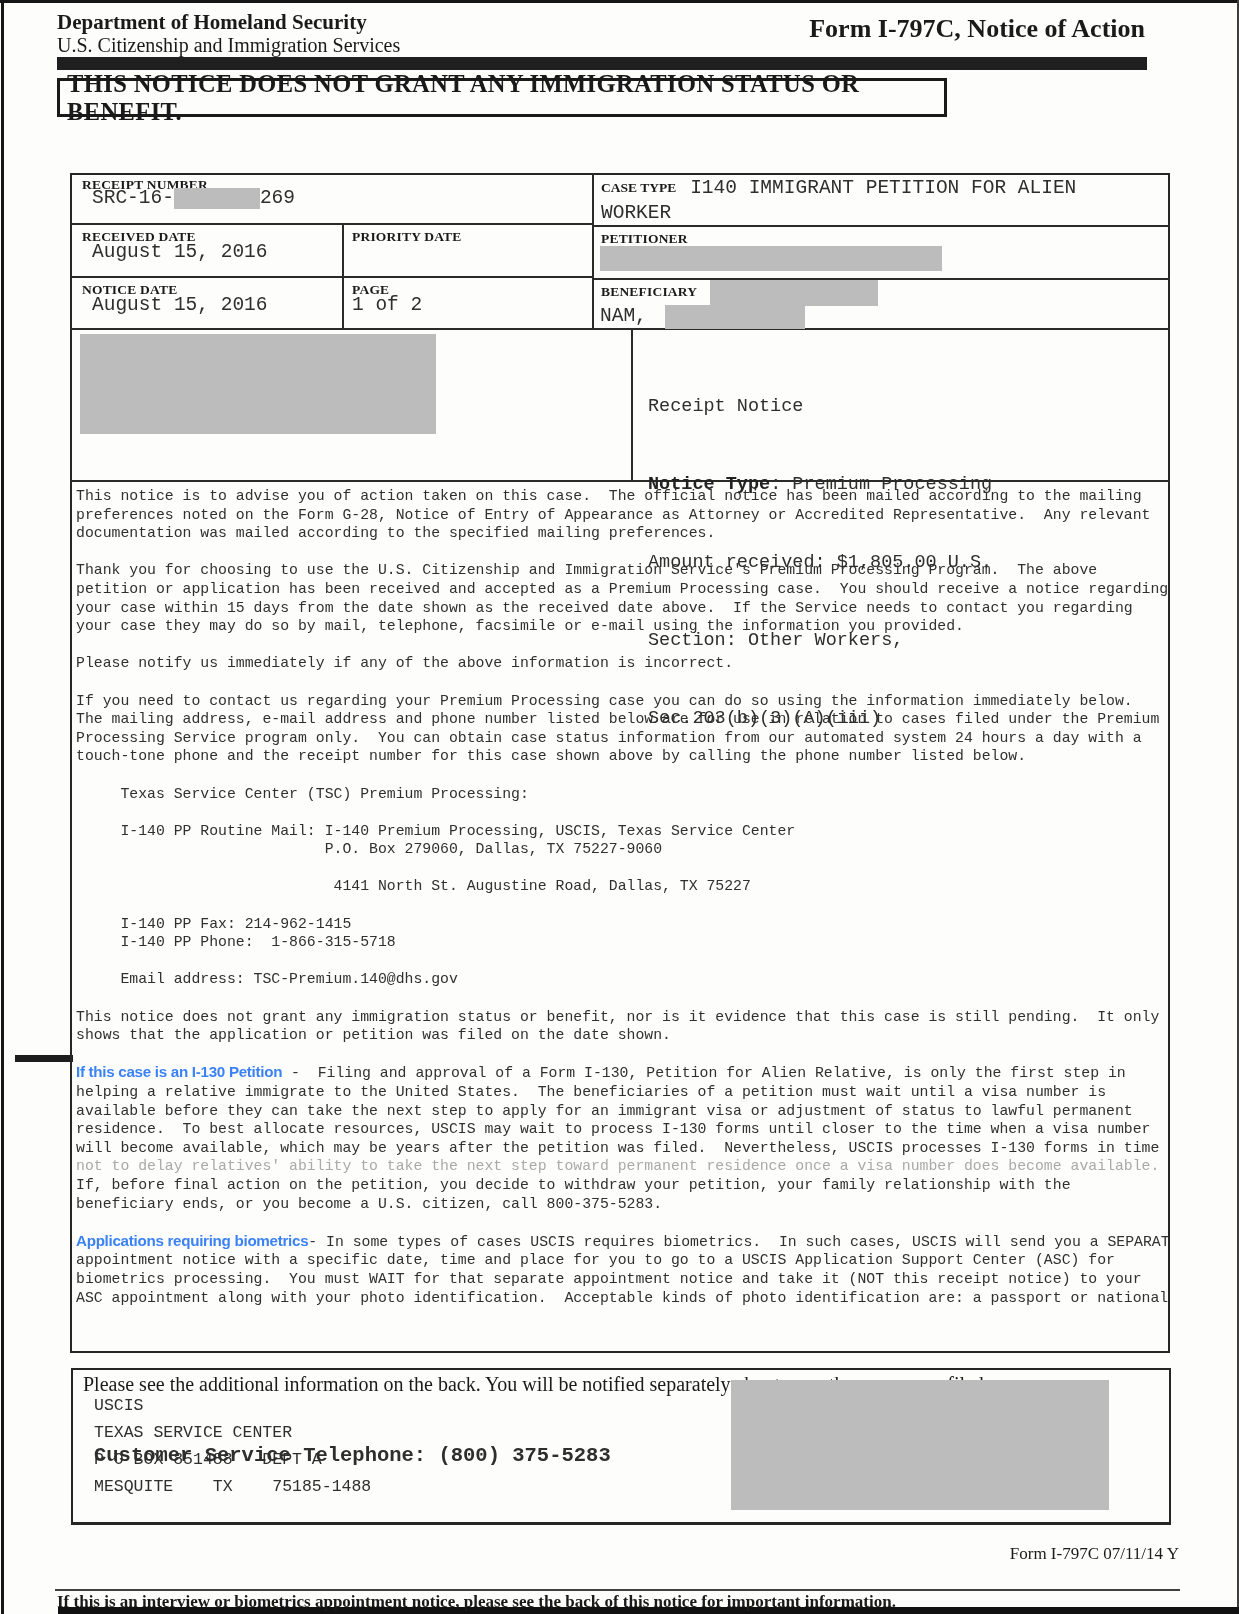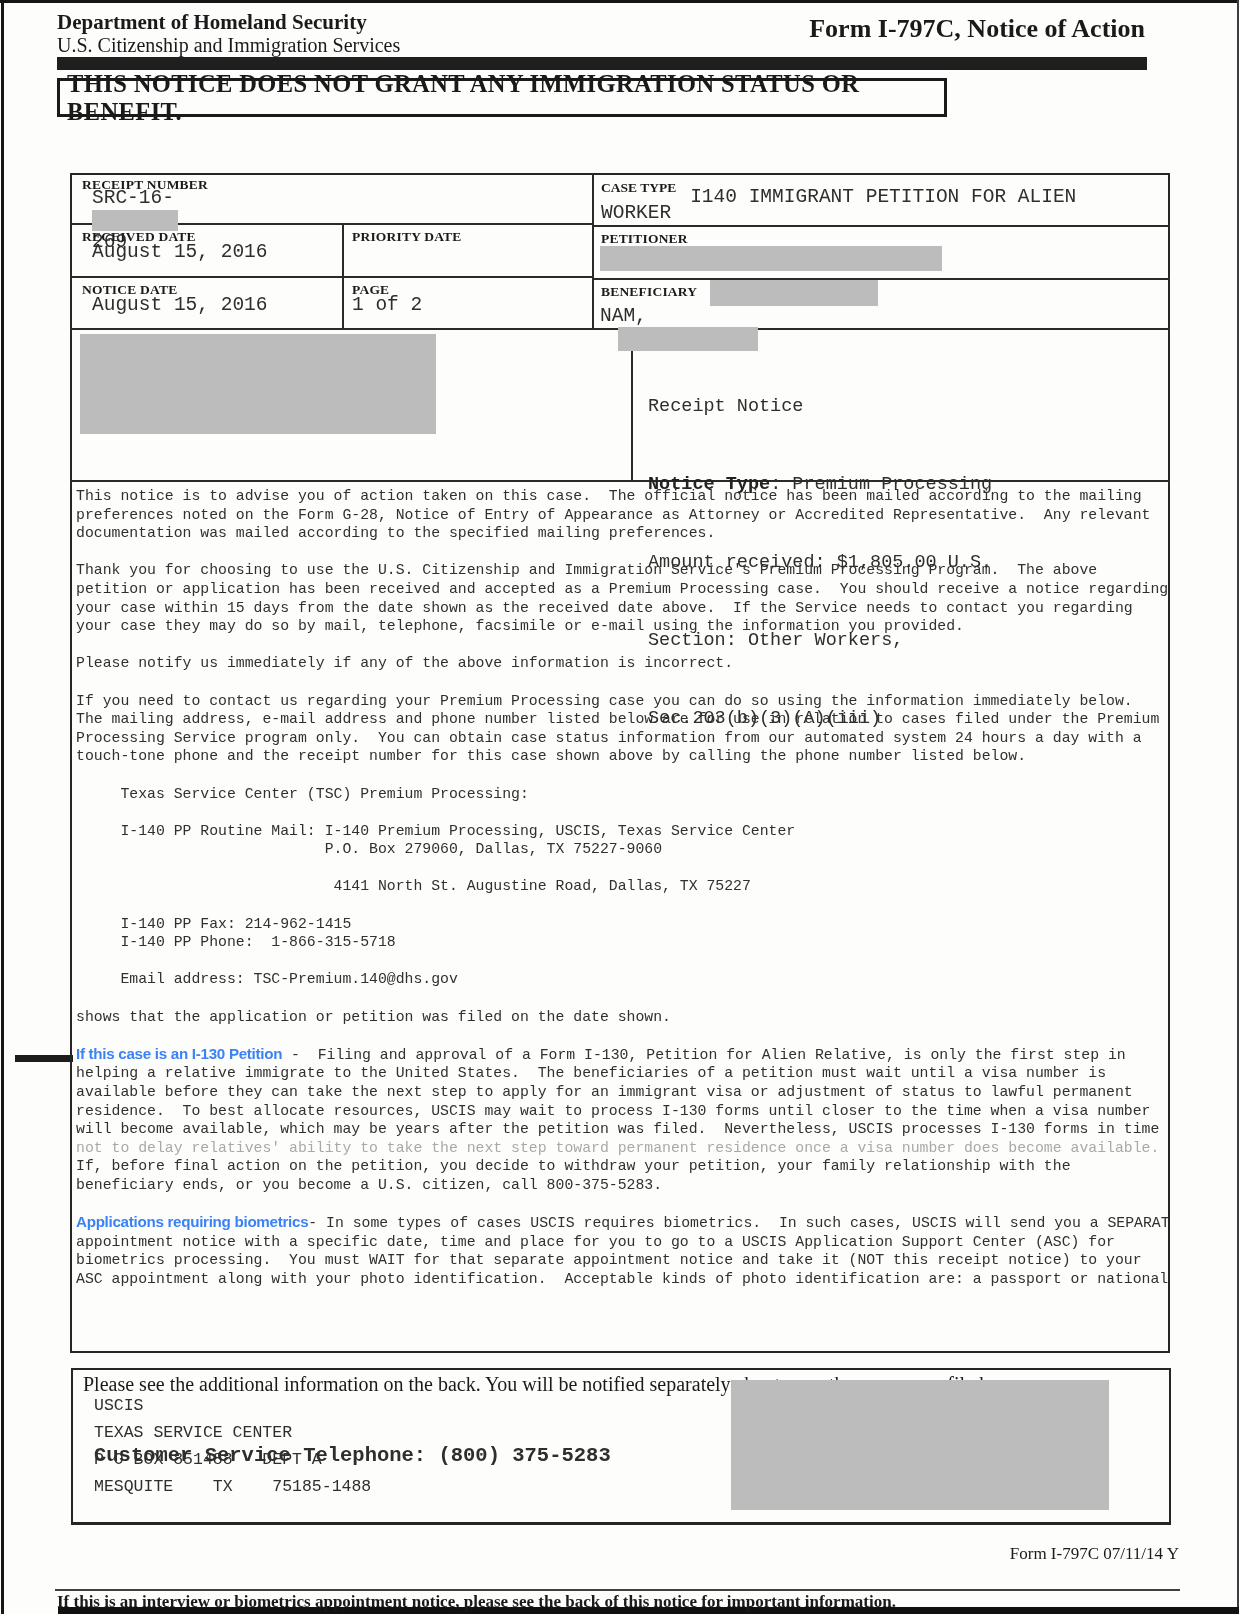--- a/index.html
+++ b/index.html
@@ -27,21 +27,21 @@
     font-weight:bold; font-size:24.5px; letter-spacing:0.4px;
   }
 
   
   .main-box  { position:absolute; left:70px; top:173px; width:1100px; height:1180px; border:2px solid #262626; box-sizing:border-box; }
   .tline { position:absolute; background:#2a2a2a; }
 
   .cell-label { position:absolute; font-weight:bold; font-size:13.5px; letter-spacing:0.2px; white-space:nowrap; }
   .mono { font-family:"Liberation Mono", monospace; color:#2e2e2e; white-space:pre; }
   .mono-val { position:absolute; font-size:19.5px; }
-  .vrow { display:flex; align-items:flex-start;flex-direction:column; }
+  .vrow { display:flex; align-items:flex-start; }
   .redact { background:#bcbcbc; }
   .redact.abs { position:absolute; }
 
   .case-row { position:absolute; left:601px; top:177px; display:flex; align-items:flex-start;justify-content:center; }
   .case-row .cl { position:static; font-weight:bold; font-size:13.5px; margin-right:14px; padding-top:3px; font-family:"Liberation Serif",serif; }
 
   .notice-info { position:absolute; left:648px; top:342px; font-size:18.5px; line-height:26px; }
   .notice-info .ni-bold { font-weight:bold; color:#222; }
 
   .body-text {
@@ -94,21 +94,21 @@
 
   <div class="cell-label" style="left:82px;top:177px;">RECEIPT NUMBER</div>
   <div class="mono mono-val vrow" style="left:92px;top:187px;">
     <span>SRC-16-</span>
     <span class="redact" style="width:86px;height:21px;margin-top:1px;"></span>
     <span>269</span>
   </div>
 
   <div class="case-row">
     <span class="cl">CASE TYPE</span>
-    <span class="mono" style="font-size:19.5px;margin-top:9px;">I140 IMMIGRANT PETITION FOR ALIEN</span>
+    <span class="mono" style="font-size:19.5px;">I140 IMMIGRANT PETITION FOR ALIEN</span>
   </div>
   <div class="mono mono-val" style="left:601px;top:202px;">WORKER</div>
 
   <div class="cell-label" style="left:82px;top:229px;">RECEIVED DATE</div>
   <div class="mono mono-val" style="left:92px;top:241px;">August 15, 2016</div>
 
   <div class="cell-label" style="left:352px;top:229px;">PRIORITY DATE</div>
 
   <div class="cell-label" style="left:601px;top:231px;">PETITIONER</div>
   <div class="redact abs" style="left:600px;top:246px;width:342px;height:25px;"></div>
@@ -158,20 +158,21 @@
       <div class="bline"><span>     I-140 PP Routine Mail: I-140 Premium Processing, USCIS, Texas Service Center</span></div>
       <div class="bline"><span>                            P.O. Box 279060, Dallas, TX 75227-9060</span></div>
       <div class="bline">&nbsp;</div>
       <div class="bline"><span>                             4141 North St. Augustine Road, Dallas, TX 75227</span></div>
       <div class="bline">&nbsp;</div>
       <div class="bline"><span>     I-140 PP Fax: 214-962-1415</span></div>
       <div class="bline"><span>     I-140 PP Phone:  1-866-315-5718</span></div>
       <div class="bline">&nbsp;</div>
       <div class="bline"><span>     Email address: TSC-Premium.140@dhs.gov</span></div>
       <div class="bline">&nbsp;</div>
+      <div class="bline"><span>This notice does not grant any immigration status or benefit, nor is it evidence that this case is still pending.  It only</span></div>
       <div class="bline"><span>shows that the application or petition was filed on the date shown.</span></div>
       <div class="bline">&nbsp;</div>
       <div class="bline"><span class="intro">If this case is an I-130 Petition</span><span> -  Filing and approval of a Form I-130, Petition for Alien Relative, is only the first step in</span></div>
       <div class="bline"><span>helping a relative immigrate to the United States.  The beneficiaries of a petition must wait until a visa number is</span></div>
       <div class="bline"><span>available before they can take the next step to apply for an immigrant visa or adjustment of status to lawful permanent</span></div>
       <div class="bline"><span>residence.  To best allocate resources, USCIS may wait to process I-130 forms until closer to the time when a visa number</span></div>
       <div class="bline"><span>will become available, which may be years after the petition was filed.  Nevertheless, USCIS processes I-130 forms in time</span></div>
       <div class="bline"><span class="faded">not to delay relatives' ability to take the next step toward permanent residence once a visa number does become available.</span></div>
       <div class="bline"><span>If, before final action on the petition, you decide to withdraw your petition, your family relationship with the</span></div>
       <div class="bline"><span>beneficiary ends, or you become a U.S. citizen, call 800-375-5283.</span></div>

